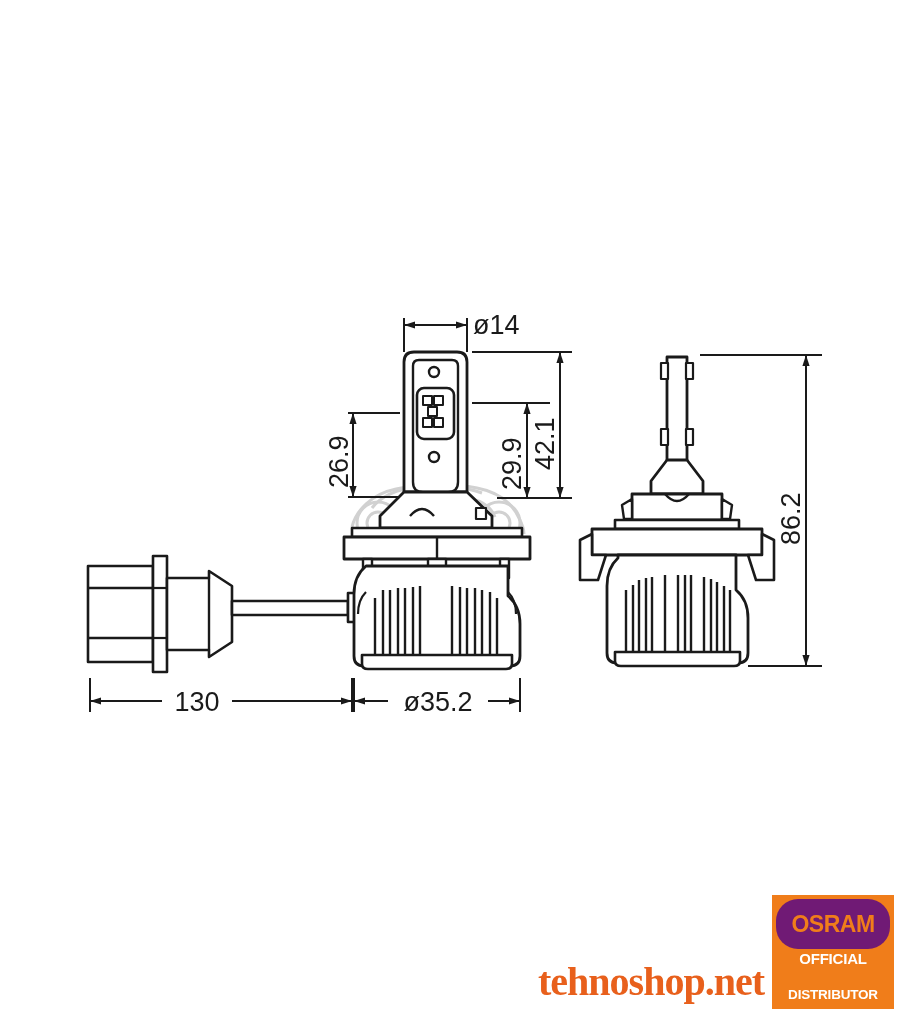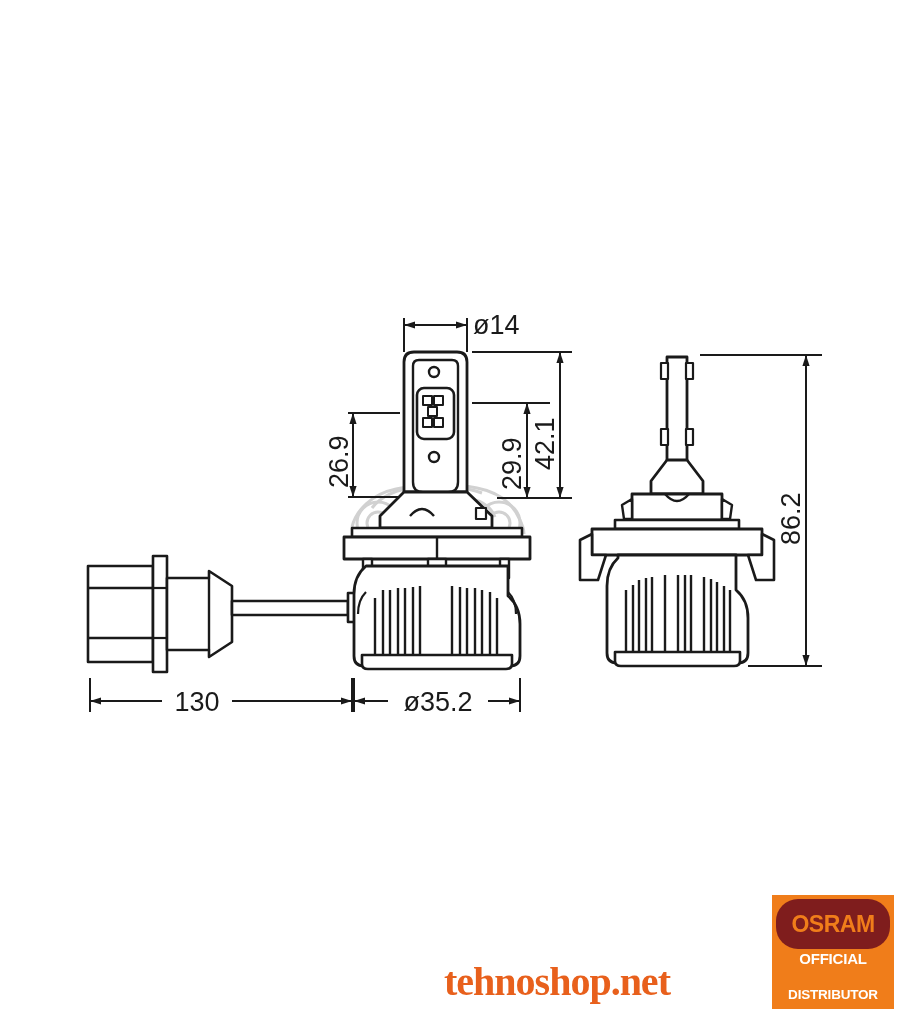--- a/index.html
+++ b/index.html
@@ -13,20 +13,21 @@
     position: relative;
     overflow: hidden;
     font-family: "Liberation Sans", sans-serif;
   }
   #drawing-root {
     position: absolute;
     left: 0;
     top: 0;
     width: 900px;
     height: 1021px;
+    text-align: right;
   }
   svg.sheet {
     display: block;
     width: 900px;
     height: 1021px;
   }
   .dimtext {
     font-family: "Liberation Sans", sans-serif;
     font-size: 27px;
     fill: #1a1a1a;
@@ -36,21 +37,21 @@
     left: 772px;
     top: 895px;
     width: 122px;
     height: 114px;
     background: #f07d1a;
     box-sizing: border-box;
     padding: 4px;
   }
   .badge-top {
     height: 50px;
-    background: #7f1d1d;
+    background: #701a75;
     display: flex;
     align-items: center;
     justify-content: center;
     border-radius: 22px;
   }
   .badge-brand {
     color: #f07d1a;
     font-family: "Liberation Sans", sans-serif;
     font-weight: bold;
     font-size: 23px;

